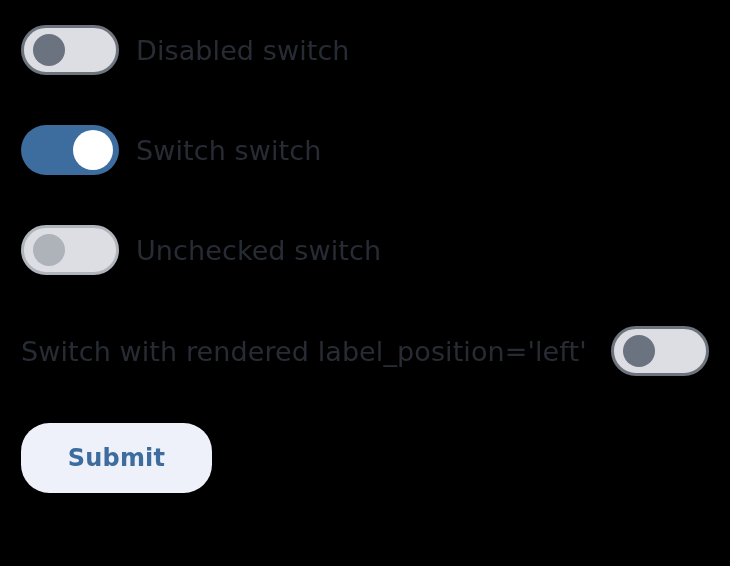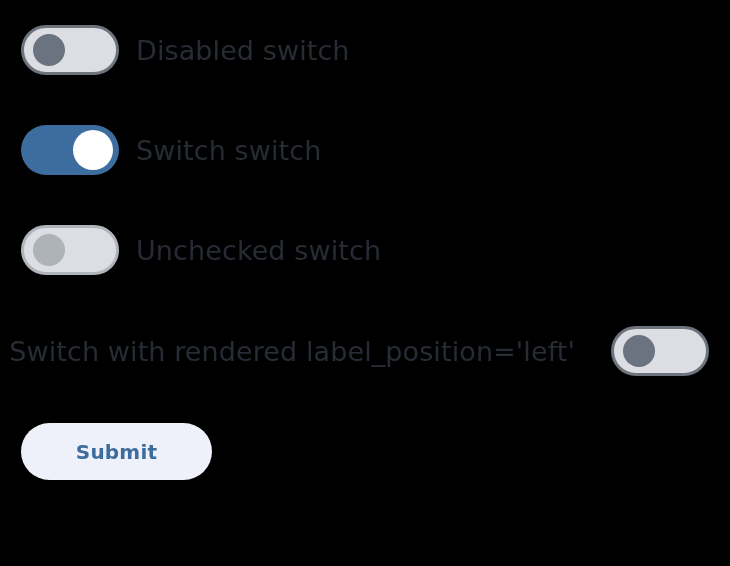--- a/index.html
+++ b/index.html
@@ -28,21 +28,21 @@
     position: absolute;
     display: flex;
     align-items: center;
   }
   .row-r1 { left: 21px; top: 25px;  }
   .row-r2 { left: 21px; top: 125px; }
   .row-r3 { left: 21px; top: 225px; }
   .row-r4 { left: 21px; top: 326px; width: 688px; }
 
   
-  .switch-row.label-left { justify-content: flex-end; gap: 28px; }
+  .switch-row.label-left { justify-content: space-between; }
   .switch-row.label-left .switch-label { margin-right: 8px; }
 
   
   .switch {
     position: relative;
     width: 98px;
     height: 50px;
     border-radius: 25px;
     box-sizing: border-box;
     flex: 0 0 auto;
@@ -107,27 +107,27 @@
   }
 
   
   .submit-wrap {
     position: absolute;
     left: 21px;
     top: 423px;
   }
   .submit-button {
     width: 191px;
-    height: 57px;
+    height: 70px;
     border: none;
     border-radius: 28.5px;
     background: #eef1f9;
     color: #3d6d9e;
     font-family: "DejaVu Sans", sans-serif;
-    font-size: 20px;
+    font-size: 24px;
     font-weight: bold;
     letter-spacing: 0.2px;
     cursor: pointer;
     padding: 0;
   }
 </style>
 </head>
 <body>
 
 <div class="form-root">

